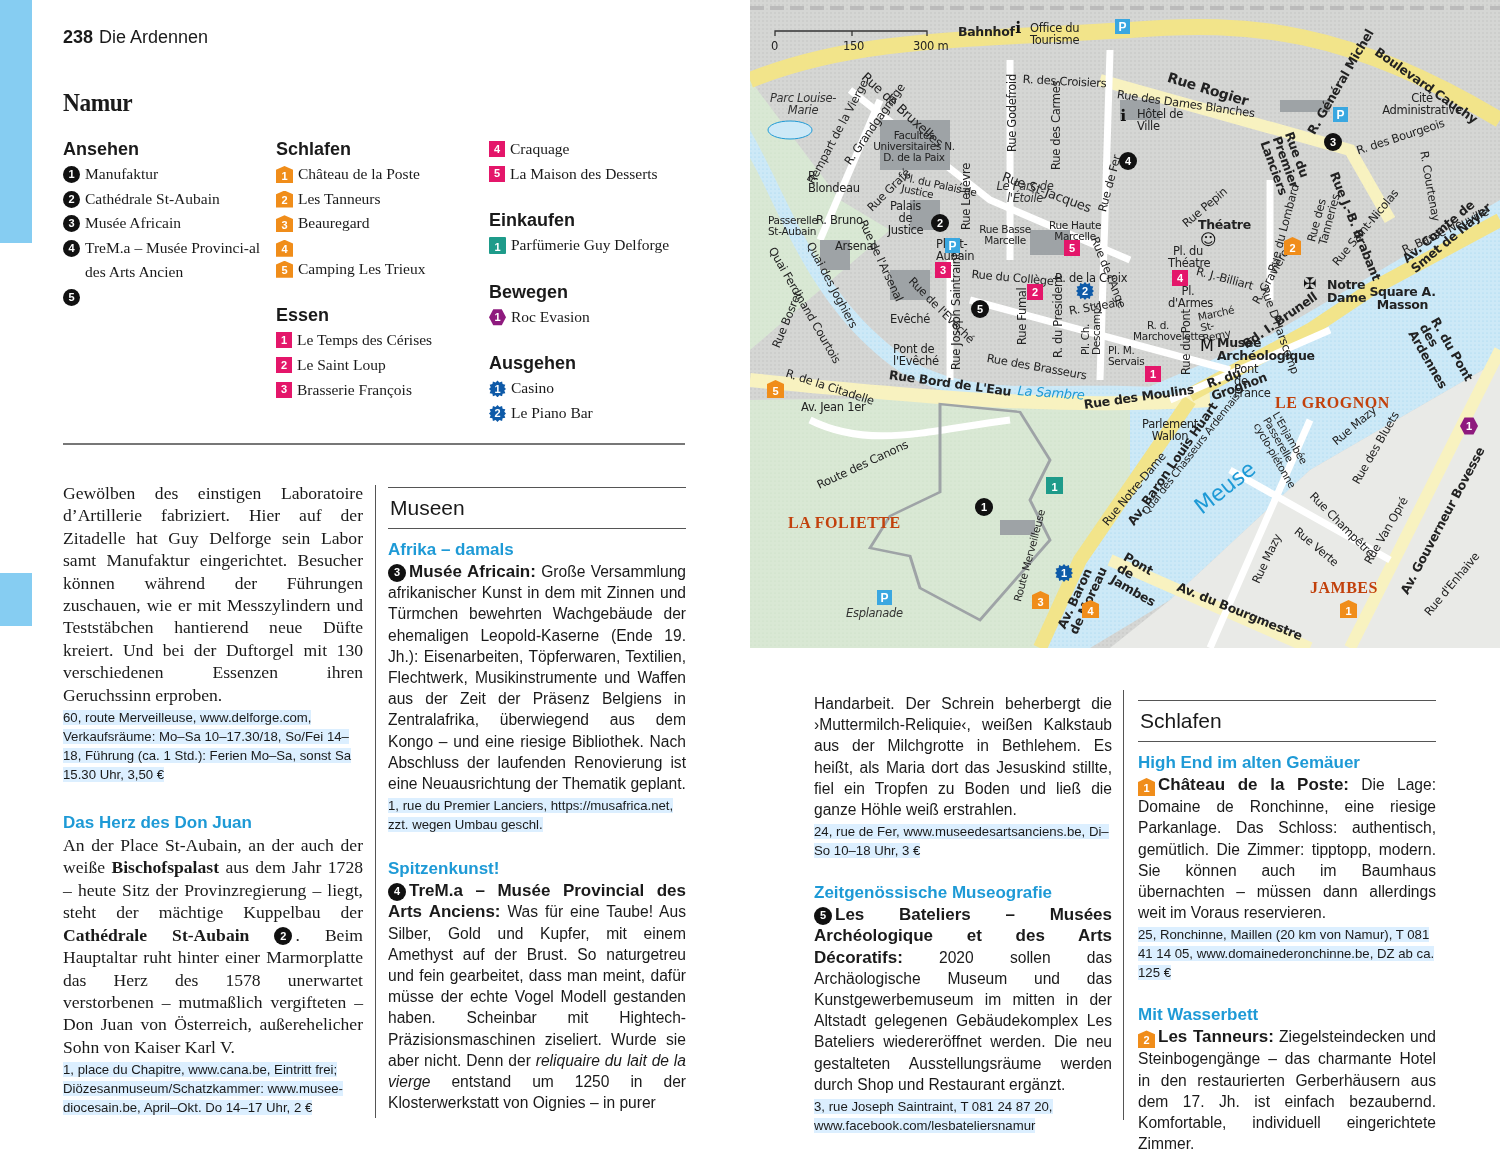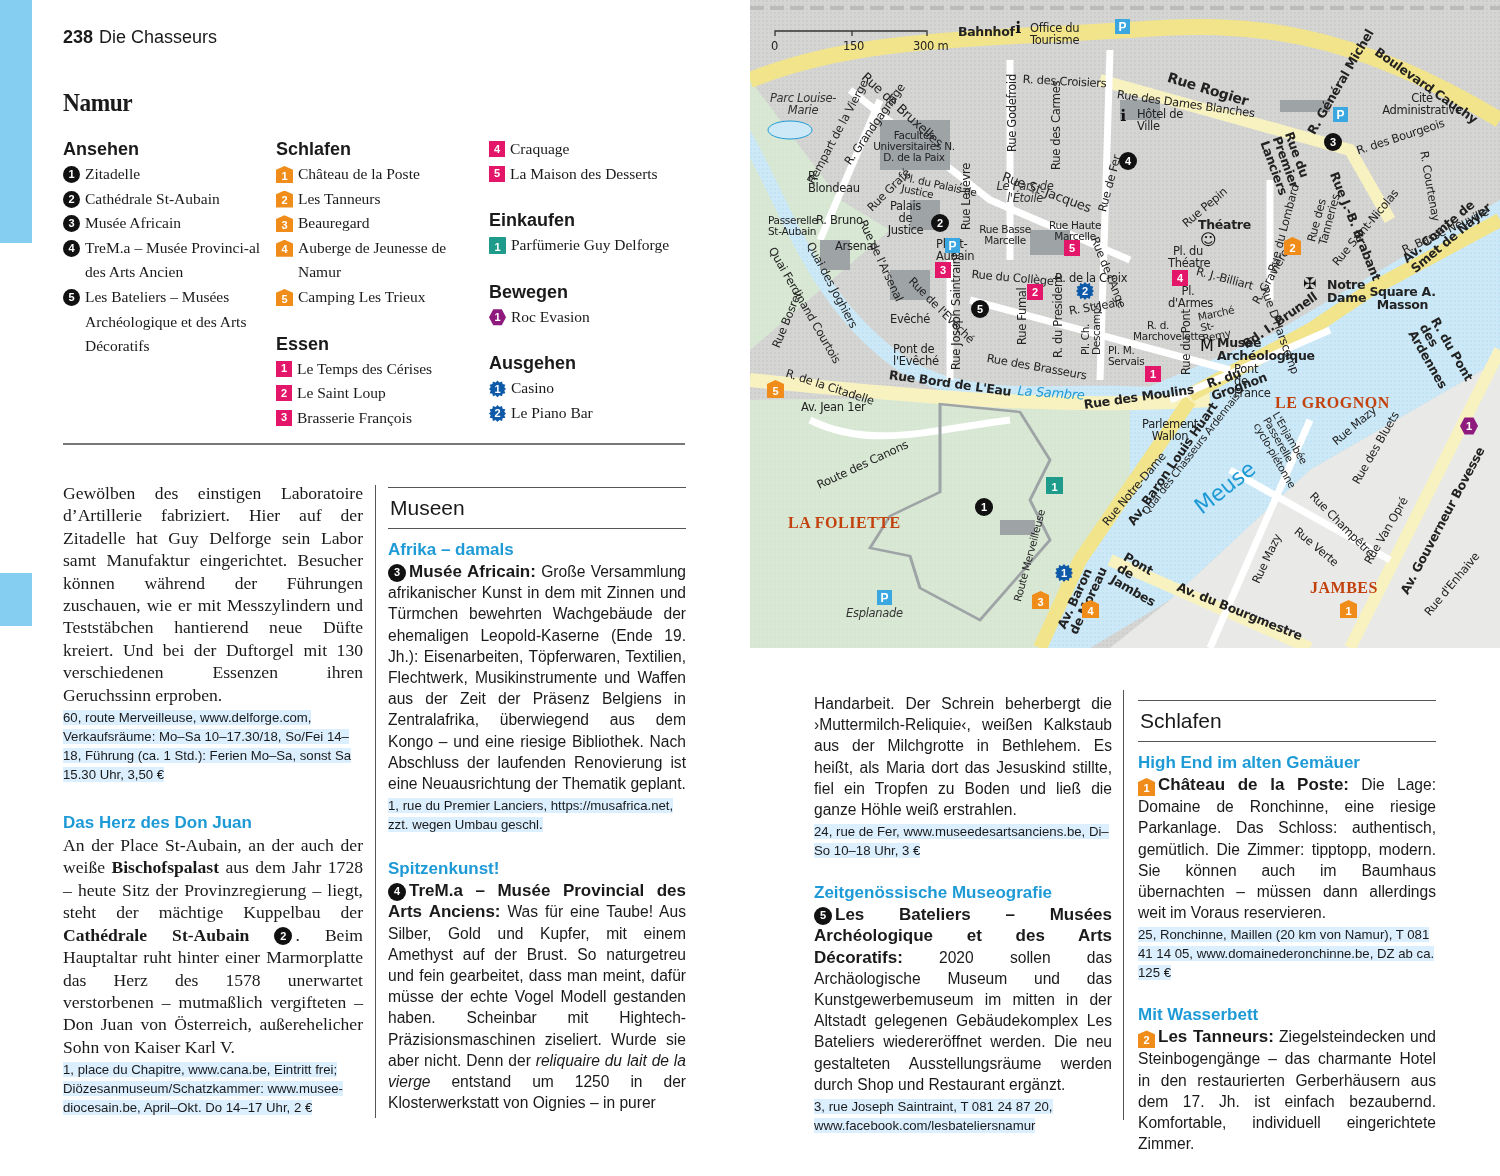--- a/index.html
+++ b/index.html
@@ -67,47 +67,46 @@
   .map-mk.parking { width: 15px; height: 15px; background: #3aa7e0; font-size: 12px; }
   .map-icon { position: absolute; font-size: 16px; color: #111; line-height: 1; font-family: "DejaVu Sans", sans-serif; }
 </style>
 </head>
 <body>
 
 <div class="tab t1"></div>
 <div class="tab t2"></div>
 
 <div class="running-head">
-  <span class="pg">238</span><span>Die Chasseurs</span>
+  <span class="pg">238</span><span>Die Ardennen</span>
 </div>
 
 <h1 class="page-title">Namur</h1>
 
 <div class="legend-col c1">
   <div class="lg-group">
     <div class="lg-head">Ansehen</div>
     <div class="lg-item">
         <span class="marker m-circle">1</span>
-        <span class="txt">Zitadelle</span>
+        <span class="txt">Manufaktur</span>
       </div>
     <div class="lg-item">
         <span class="marker m-circle">2</span>
         <span class="txt">Cathédrale St-Aubain</span>
       </div>
     <div class="lg-item">
         <span class="marker m-circle">3</span>
         <span class="txt">Musée Africain</span>
       </div>
     <div class="lg-item">
         <span class="marker m-circle">4</span>
         <span class="txt">TreM.a – Musée Provinci-al des Arts Ancien</span>
       </div>
     <div class="lg-item">
         <span class="marker m-circle">5</span>
-        <span class="txt">Les Bateliers – Musées Archéologique et des Arts Décoratifs</span>
       </div>
   </div>
 </div>
 
 <div class="legend-col c2">
   <div class="lg-group">
     <div class="lg-head">Schlafen</div>
     <div class="lg-item">
         <span class="marker m-house">1</span>
         <span class="txt">Château de la Poste</span>
@@ -115,21 +114,20 @@
     <div class="lg-item">
         <span class="marker m-house">2</span>
         <span class="txt">Les Tanneurs</span>
       </div>
     <div class="lg-item">
         <span class="marker m-house">3</span>
         <span class="txt">Beauregard</span>
       </div>
     <div class="lg-item">
         <span class="marker m-house">4</span>
-        <span class="txt">Auberge de Jeunesse de Namur</span>
       </div>
     <div class="lg-item">
         <span class="marker m-house">5</span>
         <span class="txt">Camping Les Trieux</span>
       </div>
   </div>
   <div class="lg-group">
     <div class="lg-head">Essen</div>
     <div class="lg-item">
         <span class="marker m-square">1</span>

